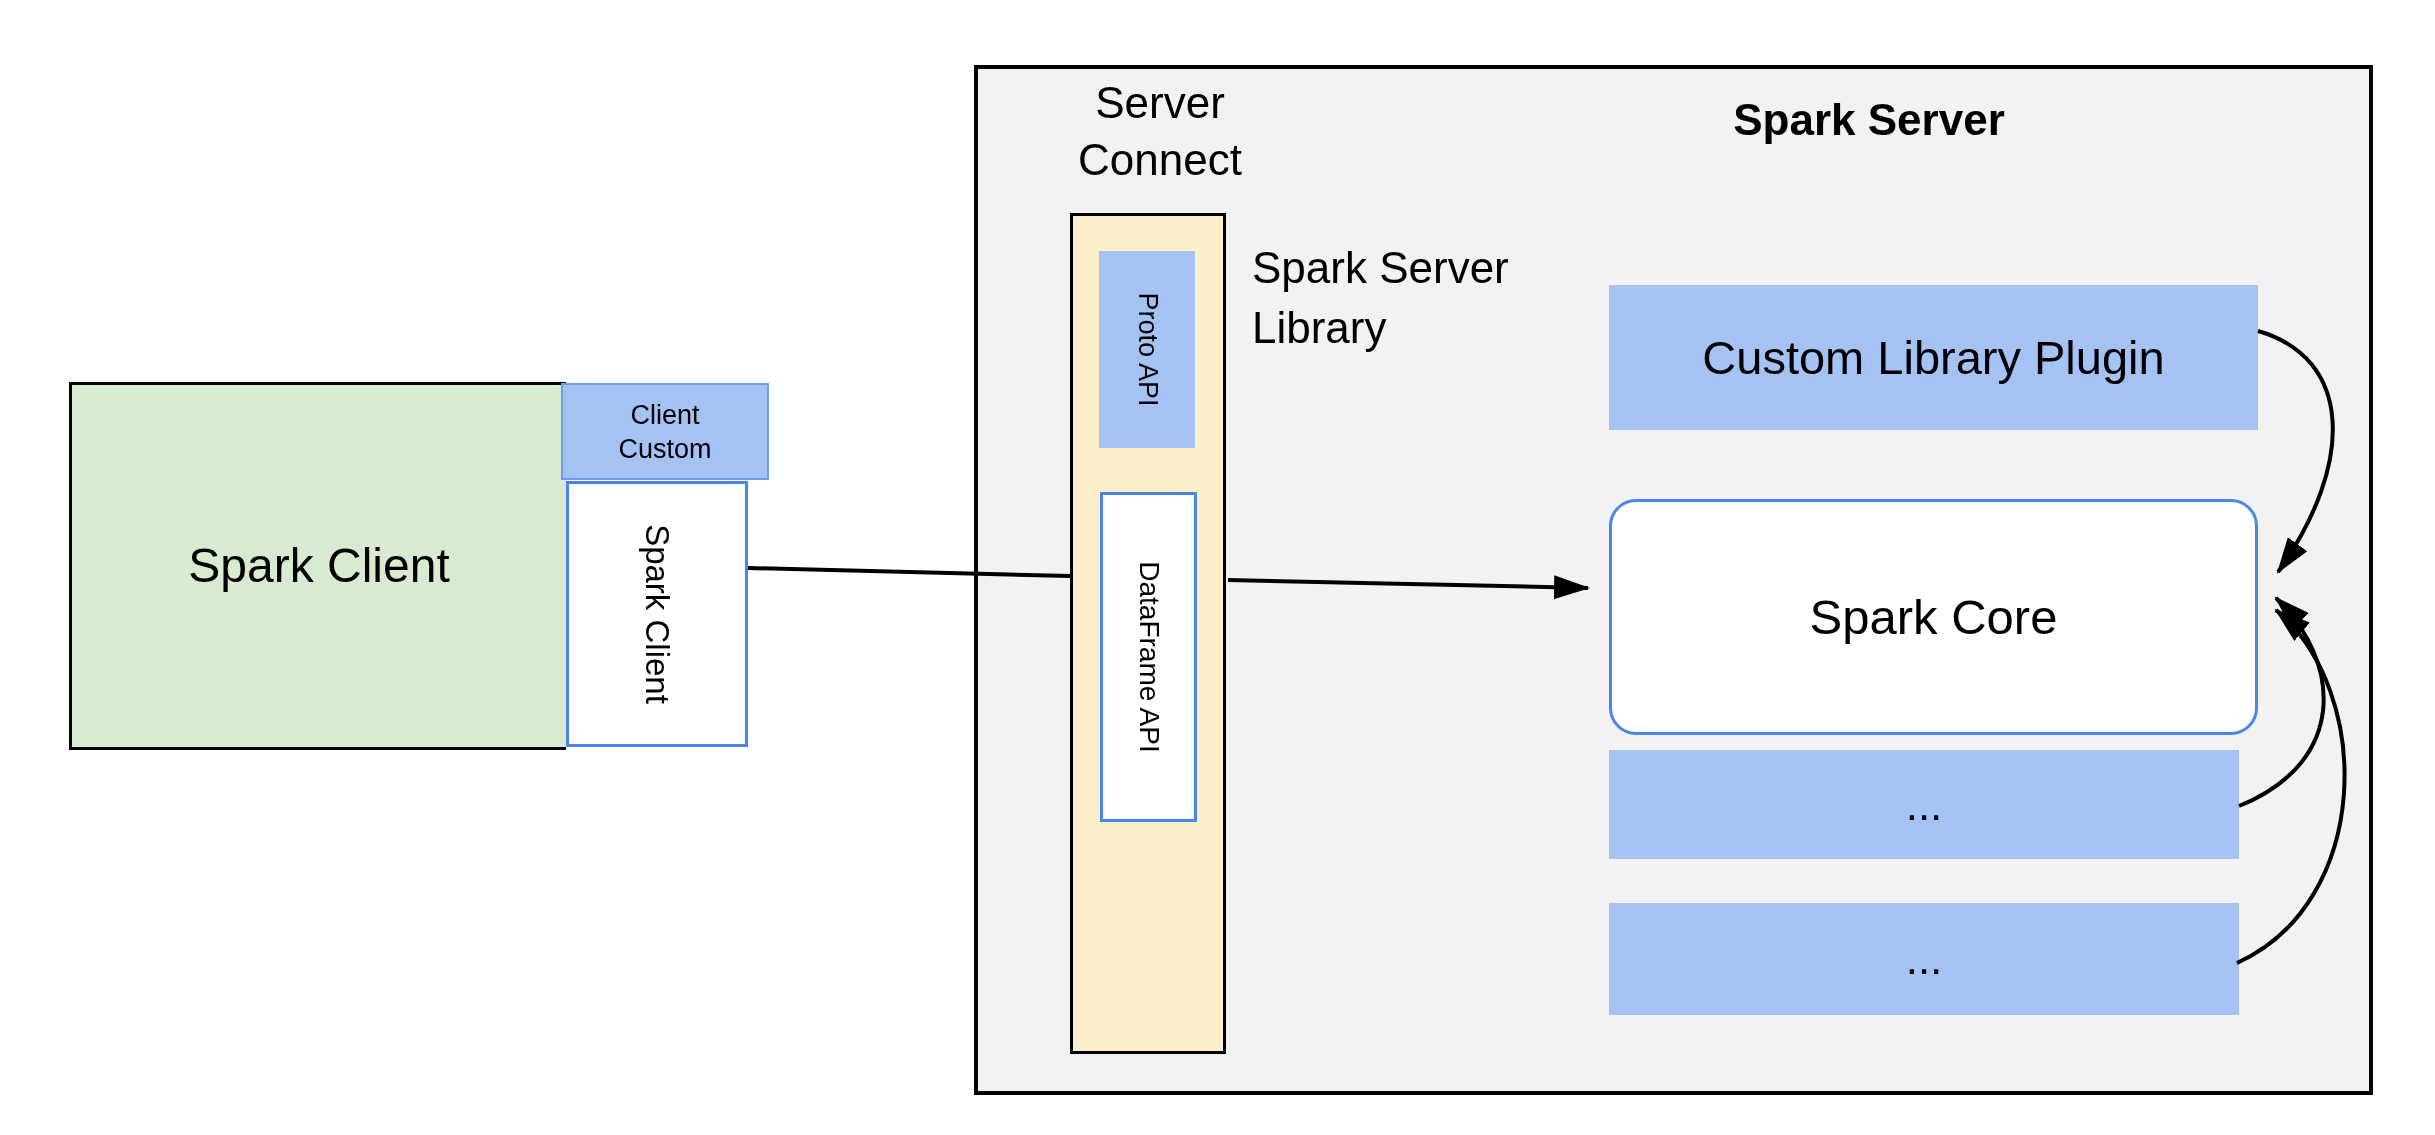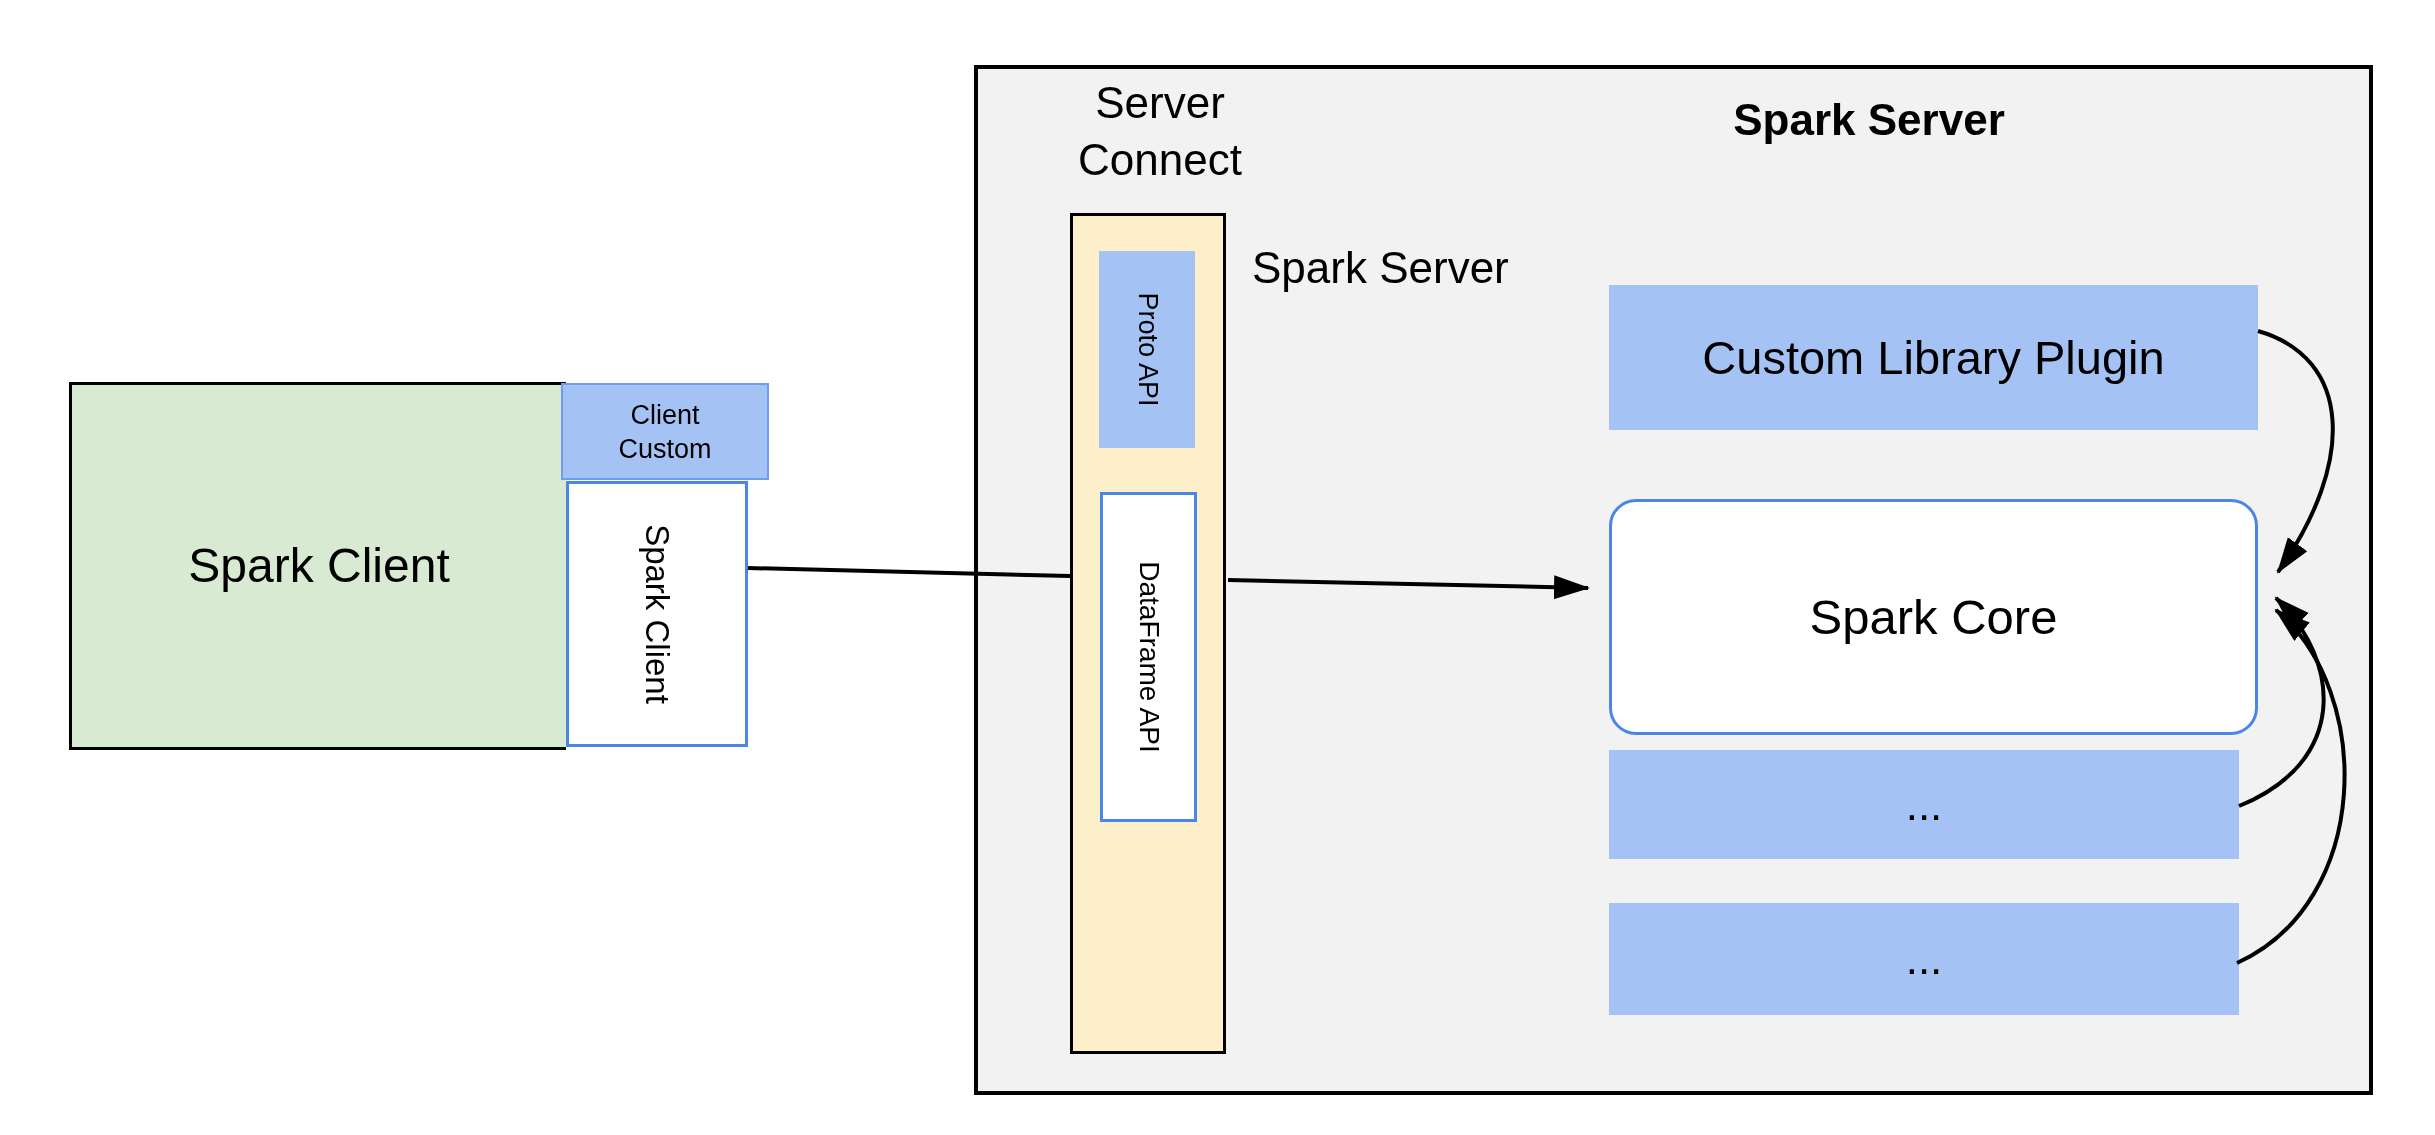--- a/index.html
+++ b/index.html
@@ -68,20 +68,21 @@
   <div class="abs blue-box center" style="left:1099px;top:251px;width:96px;height:197px;">
     <span class="vtext v-proto">Proto API</span>
   </div>
 
   <div class="abs white-box center" style="left:1100px;top:492px;width:97px;height:330px;">
     <span class="vtext v-dataframe">DataFrame API</span>
   </div>
 
   <div class="abs t-server-library" style="left:1252px;top:238px;width:320px;height:130px;">
     <div>Spark Server</div>
+    <div>Library</div>
   </div>
 
   <div class="abs blue-box center t-plugin" style="left:1609px;top:285px;width:649px;height:145px;">
     <span>Custom Library Plugin</span>
   </div>
 
   <div class="abs white-box center t-core" style="left:1609px;top:499px;width:649px;height:236px;border-radius:27px;">
     <span>Spark Core</span>
   </div>
 

